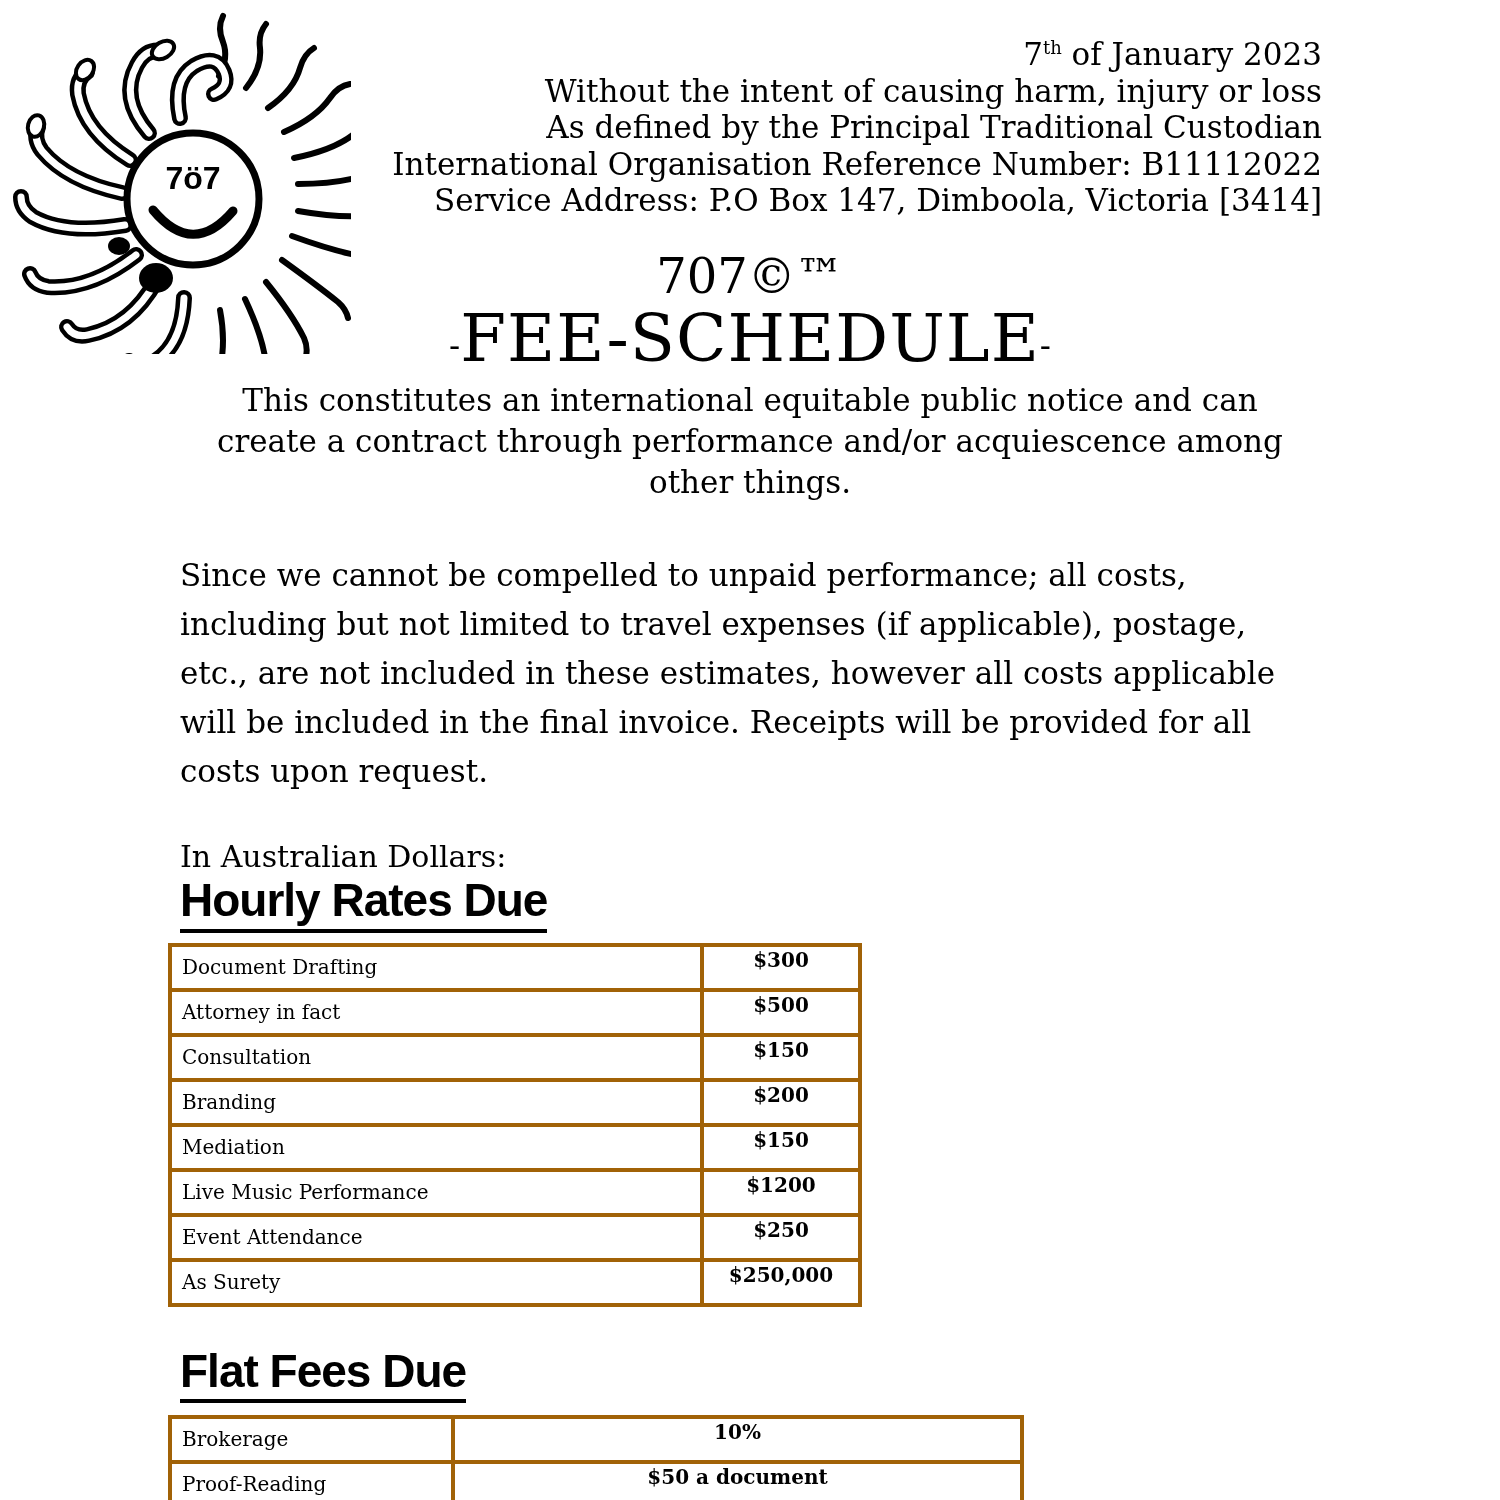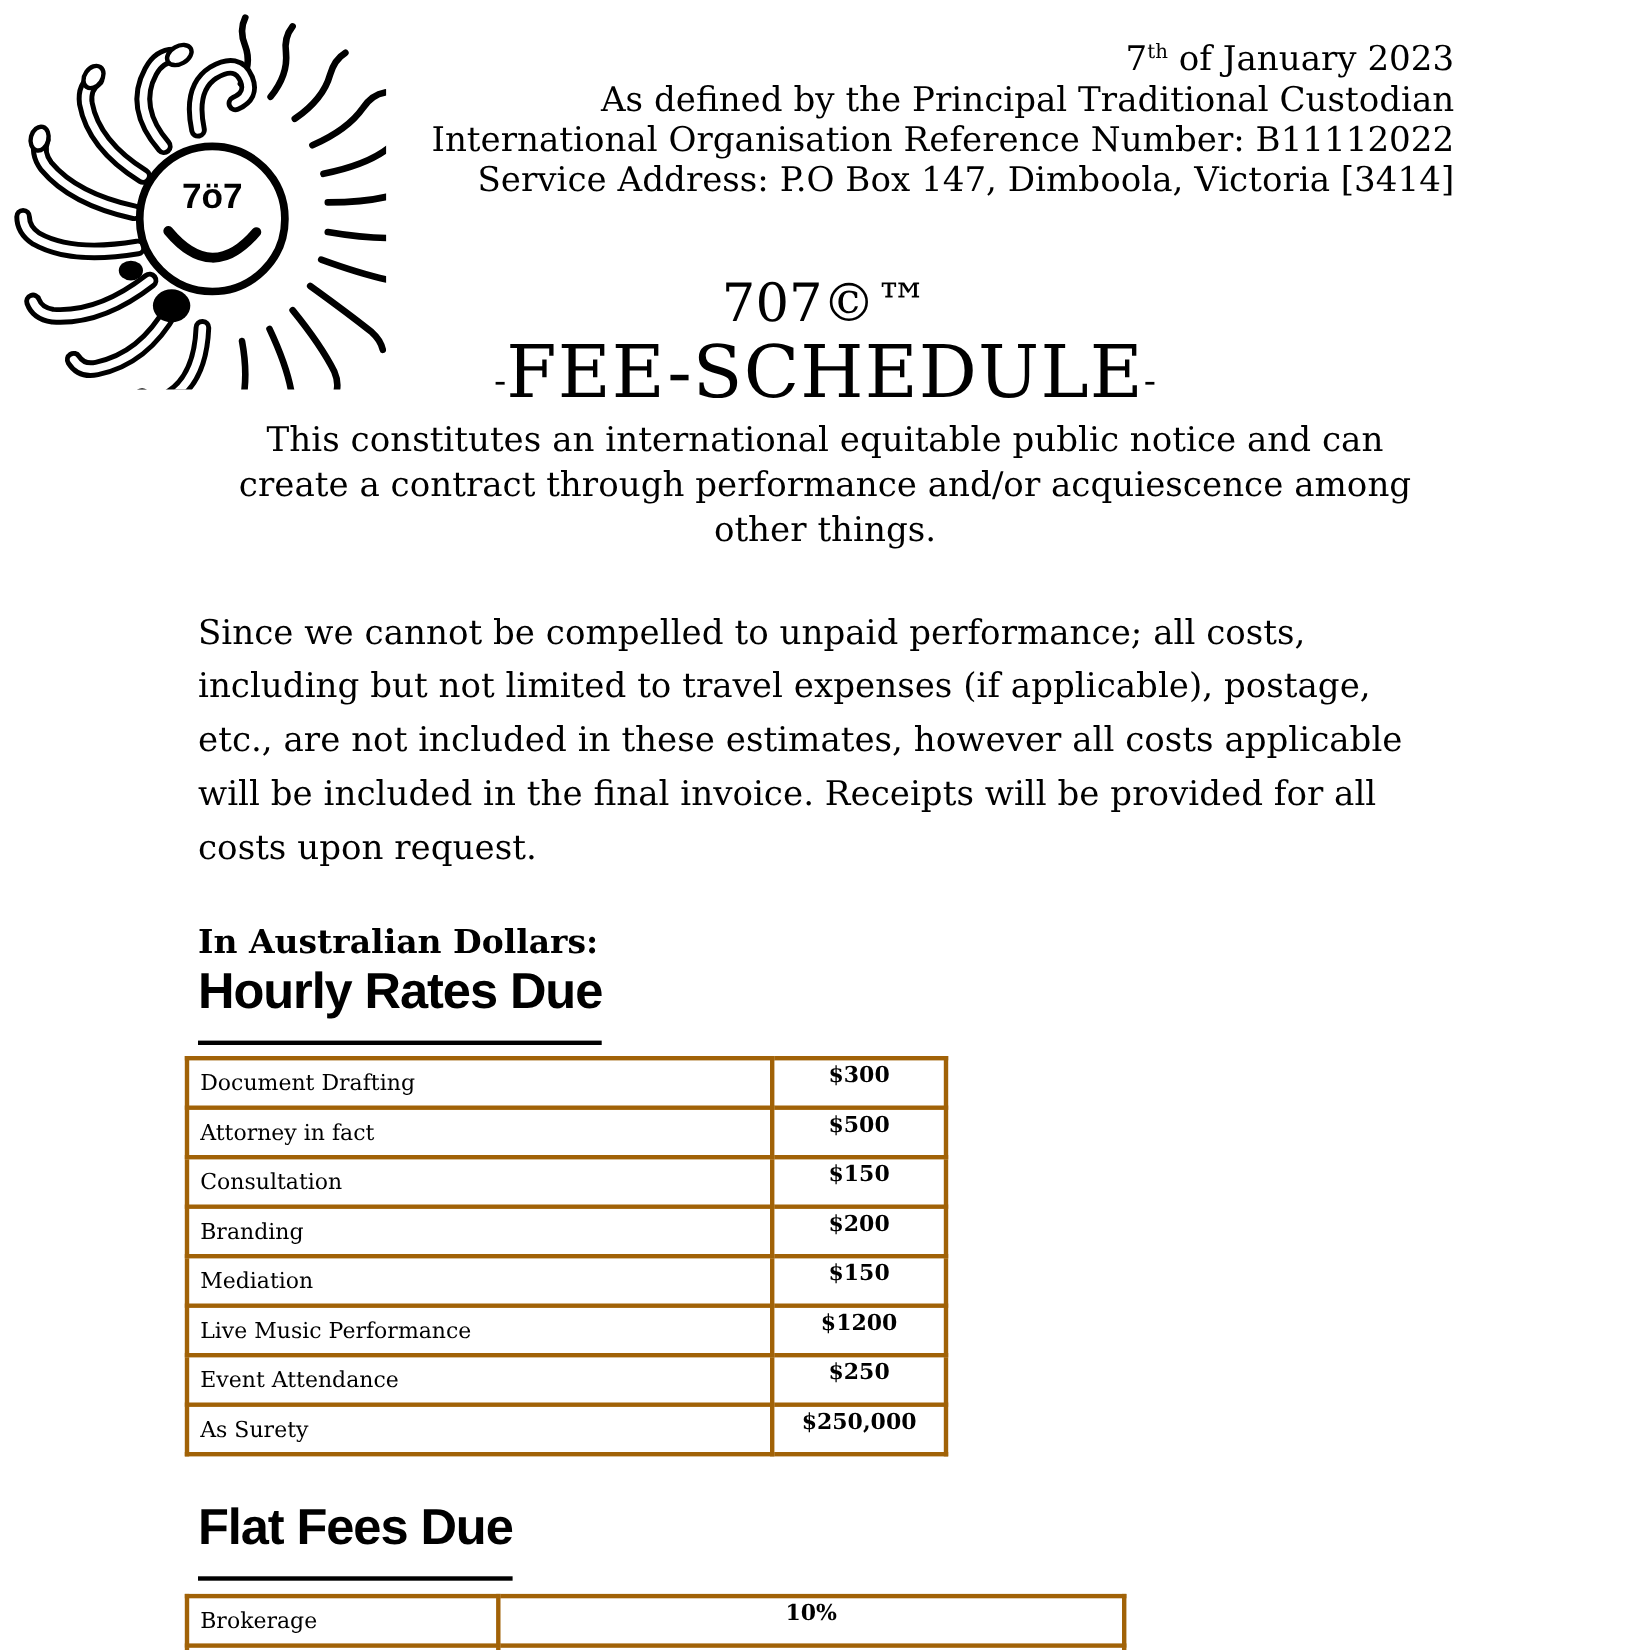--- a/index.html
+++ b/index.html
@@ -38,32 +38,32 @@
     font-size: 31px; line-height: 41px;
   }
 
   .body-paragraph {
     margin: 48px 0 0 180px;
     width: 1140px;
     font-size: 31px; line-height: 49px;
     text-align: left;
   }
 
-  .currency-note { margin: 44px 0 0 180px; font-size: 30px; line-height: 34px; font-weight: bold; }
+  .currency-note { margin: 44px 0 0 180px; font-size: 30px; line-height: 34px; }
 
   .section-heading {
     display: inline-block;
     margin-left: 180px;
     font-family: "Liberation Sans", sans-serif;
     font-weight: 800;
     font-size: 46px;
     letter-spacing: -1px;
     line-height: 1.08;
     border-bottom: 4px solid #000;
-    padding-bottom: 20px;
+    padding-bottom: 3px;
   }
   .heading-row { line-height: 0; }
   .hr-hourly   { margin-top: 2px; }
   .hr-flat     { margin-top: 40px; }
 
   table { border-collapse: collapse; table-layout: fixed; }
   td {
     border: 4px solid #a16207;
     font-size: 20px;
     height: 37px;
@@ -138,20 +138,21 @@
       <ellipse cx="30" cy="120" rx="11" ry="8" transform="rotate(-75 30 120)"></ellipse>
     </g>
 
     <circle cx="187" cy="193" r="66" fill="#fff" stroke="#000" stroke-width="7"></circle>
     <text x="187" y="183" text-anchor="middle" font-family="Liberation Sans, sans-serif" font-weight="bold" font-size="32" fill="#000">7ö7</text>
     <path d="M147 204 Q187 252 227 205" fill="none" stroke="#000" stroke-width="9" stroke-linecap="round"></path>
   </svg>
 
   <div class="header-block">
     <div><span>7</span><sup>th</sup><span> of January 2023</span></div>
+    <div>Without the intent of causing harm, injury or loss</div>
     <div>As defined by the Principal Traditional Custodian</div>
     <div>International Organisation Reference Number: B11112022</div>
     <div>Service Address: P.O Box 147, Dimboola, Victoria [3414]</div>
   </div>
 
   <div class="title-block">
     <div class="brand-title">707©™</div>
     <div class="doc-title"><span class="small-hyphen">-</span><span>FEE-SCHEDULE</span><span class="small-hyphen">-</span></div>
     <p class="notice">This constitutes an international equitable public notice and can create a contract through performance and/or acquiescence among other things.</p>
   </div>

